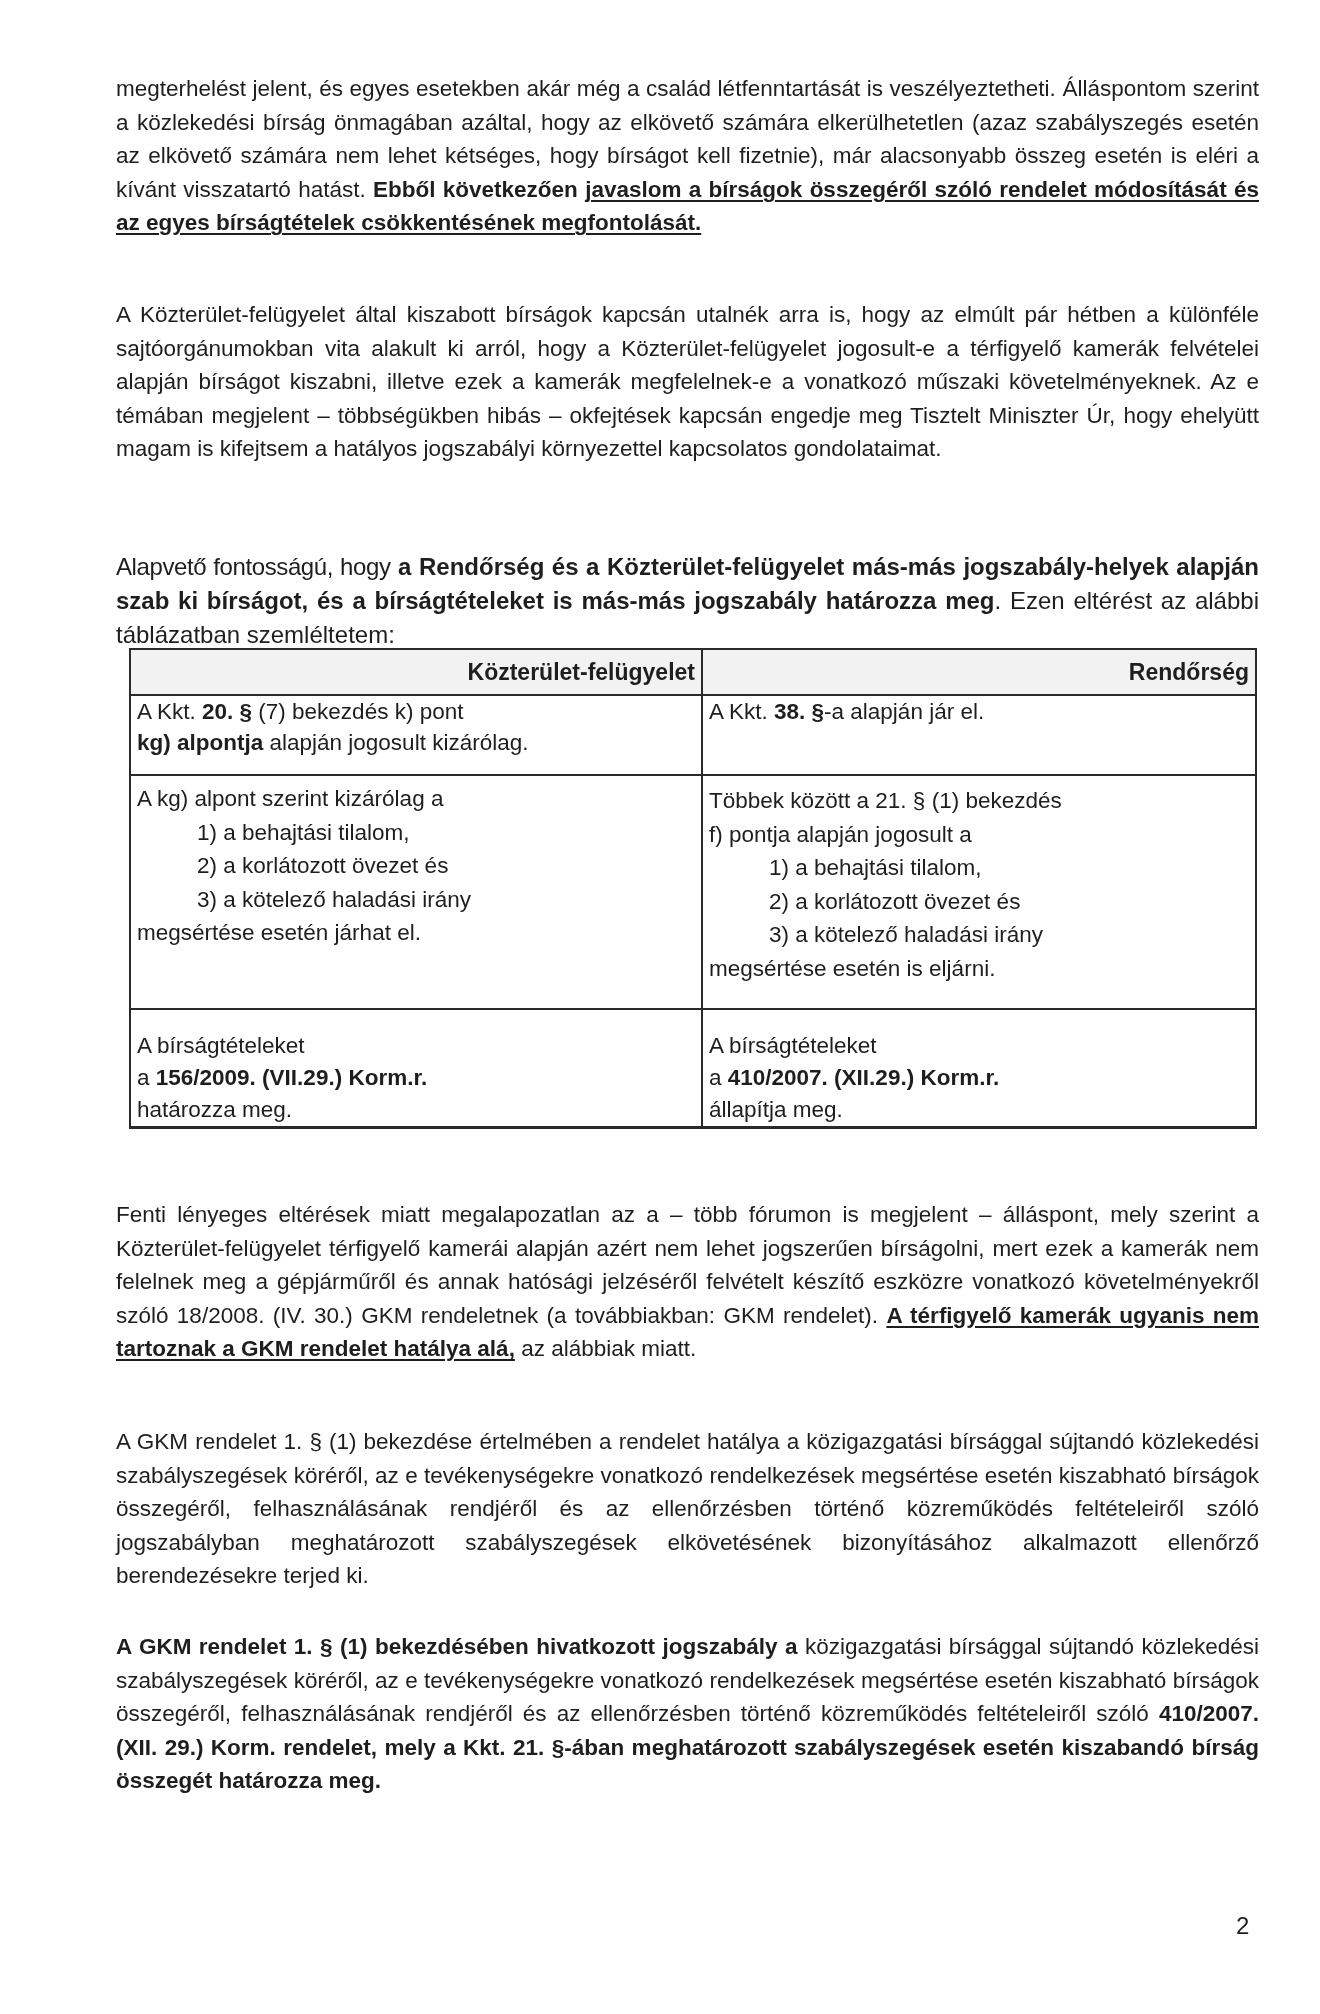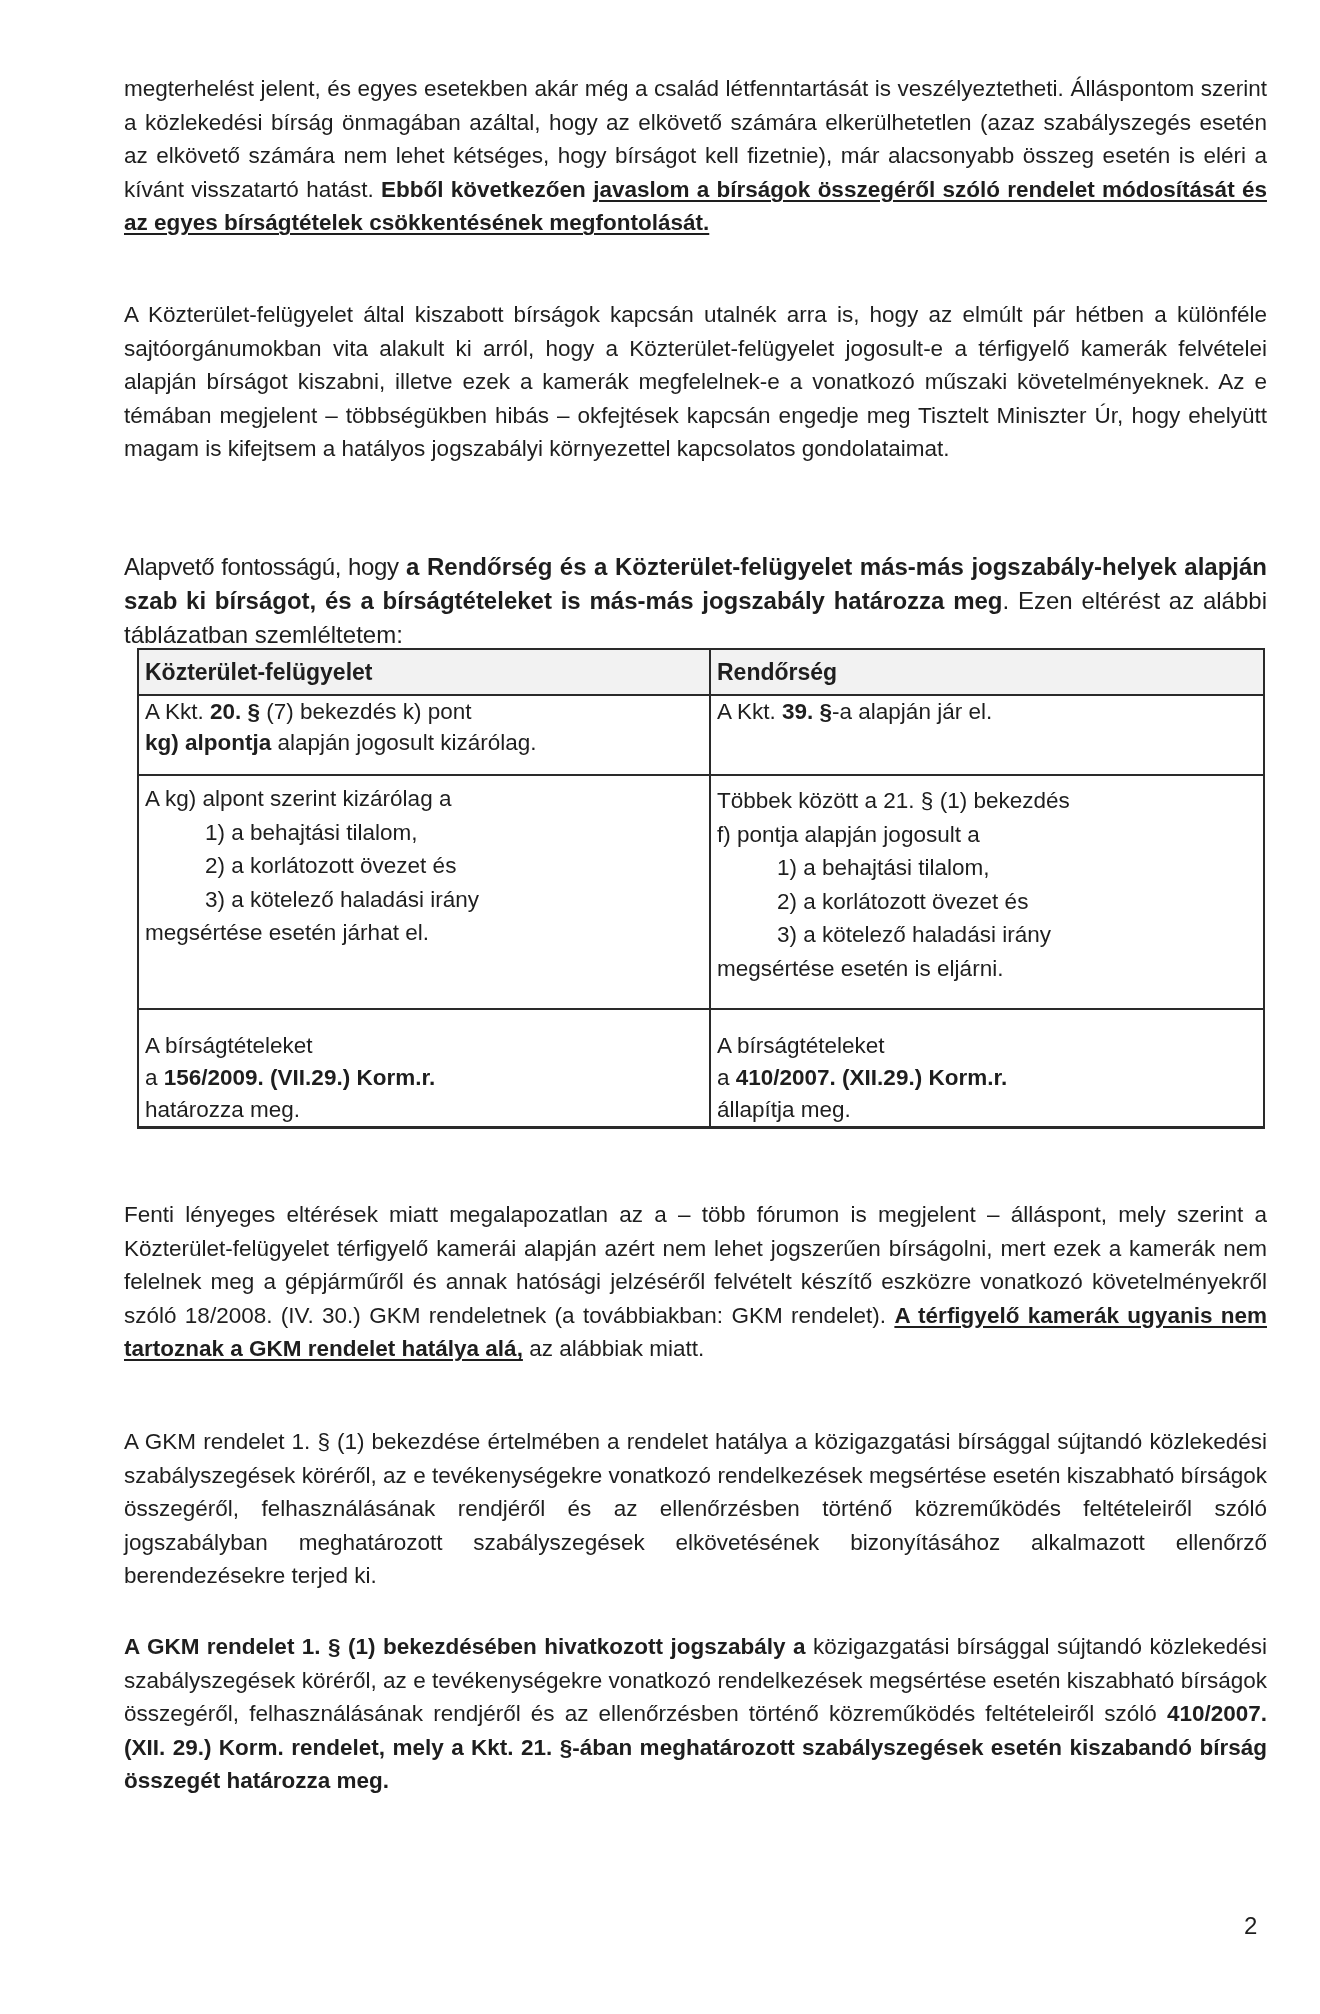--- a/index.html
+++ b/index.html
@@ -1,34 +1,34 @@
 <!DOCTYPE html>
 <html><head>
   <meta charset="utf-8">
   <style>
     html, body { margin:0; padding:0; background:#ffffff; }
     body { width:1320px; height:2014px; position:relative; overflow:hidden; color:#1e1e1e;
       font-family: "Liberation Sans", sans-serif; }
-    .page { position:absolute; left:8px; top:0; width:1142px; height:2014px; background:#fff;border-radius:11px; }
+    .page { position:absolute; left:0; top:0; width:1142px; height:2014px; background:#fff;border-radius:11px; }
     .para { position:absolute; left:116px; width:1143px; font-size:22.5px; line-height:33.6px;
       text-align:justify; text-align-last:left; }
     .para b, .para .b { font-weight:bold; }
     .u { text-decoration:underline; text-decoration-thickness:2px; text-underline-offset:3px; }
     .p1 { top:72px; }
     .p2 { top:298px; }
     .p3 { top:550px; font-size:24px; line-height:34px; }
     .p3 .cond { letter-spacing:-0.4px; }
     .p4 { top:1198px; }
     .p5 { top:1425px; }
     .p6 { top:1630px; }
 
     table.cmp { position:absolute; left:129px; top:648px; width:1128px; border-collapse:collapse;
       font-size:22.5px; line-height:31px; }
     table.cmp td, table.cmp th { border:2px solid #2a2a2a; vertical-align:top; padding:0 6px; text-align:left; }
-    table.cmp th { background:#f2f2f2; font-weight:bold; text-align:left; height:44px; vertical-align:middle; font-size:23px; }
+    table.cmp th { background:#f2f2f2; font-weight:bold; text-align:right; height:44px; vertical-align:middle; font-size:23px; }
     table.cmp td.c1 { width:558px; }
     .row1 td { height:78px; vertical-align:middle; }
     .row2 td { height:232px; }
     .row2 td .inner { padding-top:6px; line-height:33.5px; }
     .row2 td.c2 .inner { padding-top:8px; }
     .indent { padding-left:60px; }
     .row3 td { height:110px; }
     .row3 td .inner { padding-top:20px; line-height:32px; }
     table.cmp { border-bottom:3px solid #2a2a2a; }
 
@@ -46,21 +46,21 @@
   <div class="para p3"><span class="cond">Alapvető fontosságú, hogy</span> <b>a Rendőrség és a Közterület-felügyelet más-más jogszabály-helyek alapján szab ki bírságot, és a bírságtételeket is más-más jogszabály határozza meg</b><span>. Ezen eltérést az alábbi táblázatban szemléltetem:</span></div>
 
   <table class="cmp">
     <tbody>
         <tr>
       <th>Közterület-felügyelet</th>
       <th>Rendőrség</th>
     </tr>
     <tr class="row1">
       <td class="c1"><span>A Kkt. </span><b>20. §</b><span> (7) bekezdés k) pont</span><br><b>kg) alpontja</b><span> alapján jogosult kizárólag.</span></td>
-      <td class="c2"><span>A Kkt. </span><b>39. §</b><span>-a alapján jár el.</span></td>
+      <td class="c2"><span>A Kkt. </span><b>38. §</b><span>-a alapján jár el.</span></td>
     </tr>
     <tr class="row2">
       <td class="c1">
             <div class="inner">
         <div>A kg) alpont szerint kizárólag a</div>
         <div class="indent">1) a behajtási tilalom,</div>
         <div class="indent">2) a korlátozott övezet és</div>
         <div class="indent">3) a kötelező haladási irány</div>
         <div>megsértése esetén járhat el.</div>
       </div>

